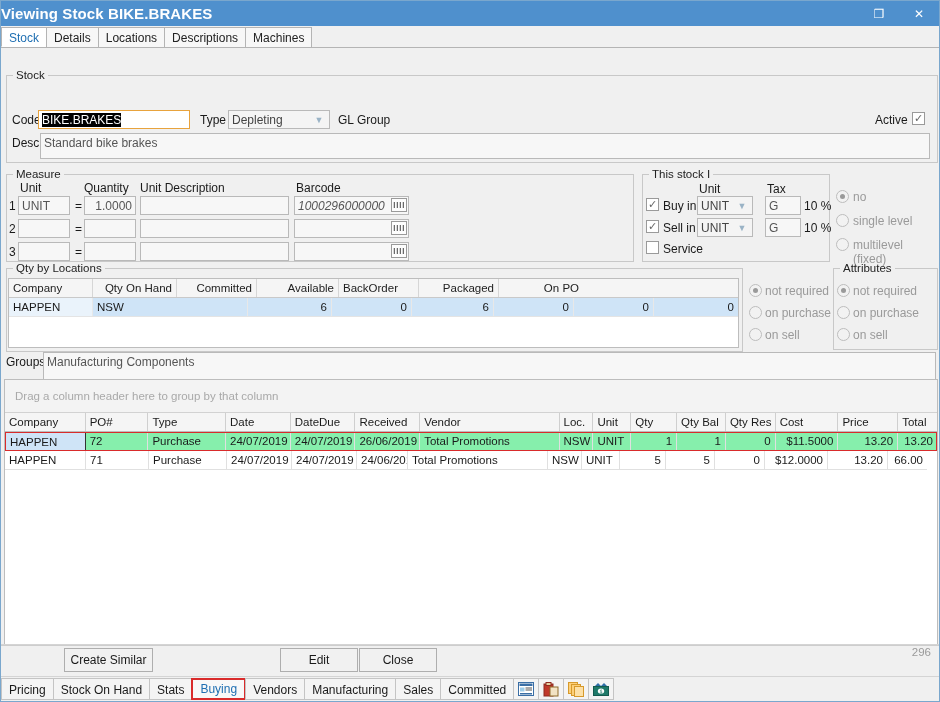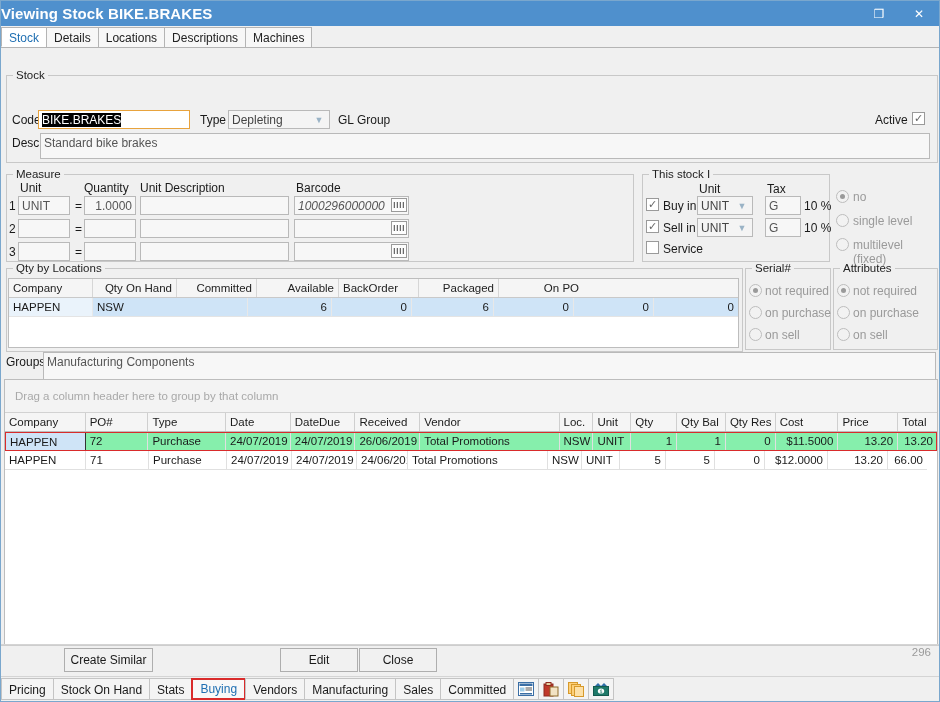--- a/index.html
+++ b/index.html
@@ -314,23 +314,20 @@
         <div style="width:155px;">NSW</div>
         <div class="ta-r" style="width:84px;">6</div>
         <div class="ta-r" style="width:80px;">0</div>
         <div class="ta-r" style="width:82px;">6</div>
         <div class="ta-r" style="width:80px;">0</div>
         <div class="ta-r" style="width:80px;">0</div>
         <div class="ta-r" style="width:84px;border-right:none;">0</div>
       </div>
     </div>
 
-    <fieldset class="grp" style="left:744px;top:214px;width:84px;height:86px;">
-      <legend>Serial#</legend>
-    </fieldset>
     <div class="radio on" style="position:absolute;left:748px;top:236px;"></div>
     <div class="lbl dim" style="position:absolute;left:764px;top:236px;">not required</div>
     <div class="radio" style="position:absolute;left:748px;top:258px;"></div>
     <div class="lbl dim" style="position:absolute;left:764px;top:258px;">on purchase</div>
     <div class="radio" style="position:absolute;left:748px;top:280px;"></div>
     <div class="lbl dim" style="position:absolute;left:764px;top:280px;">on sell</div>
 
     <fieldset class="grp" style="left:832px;top:214px;width:103px;height:86px;">
       <legend>Attributes</legend>
     </fieldset>

